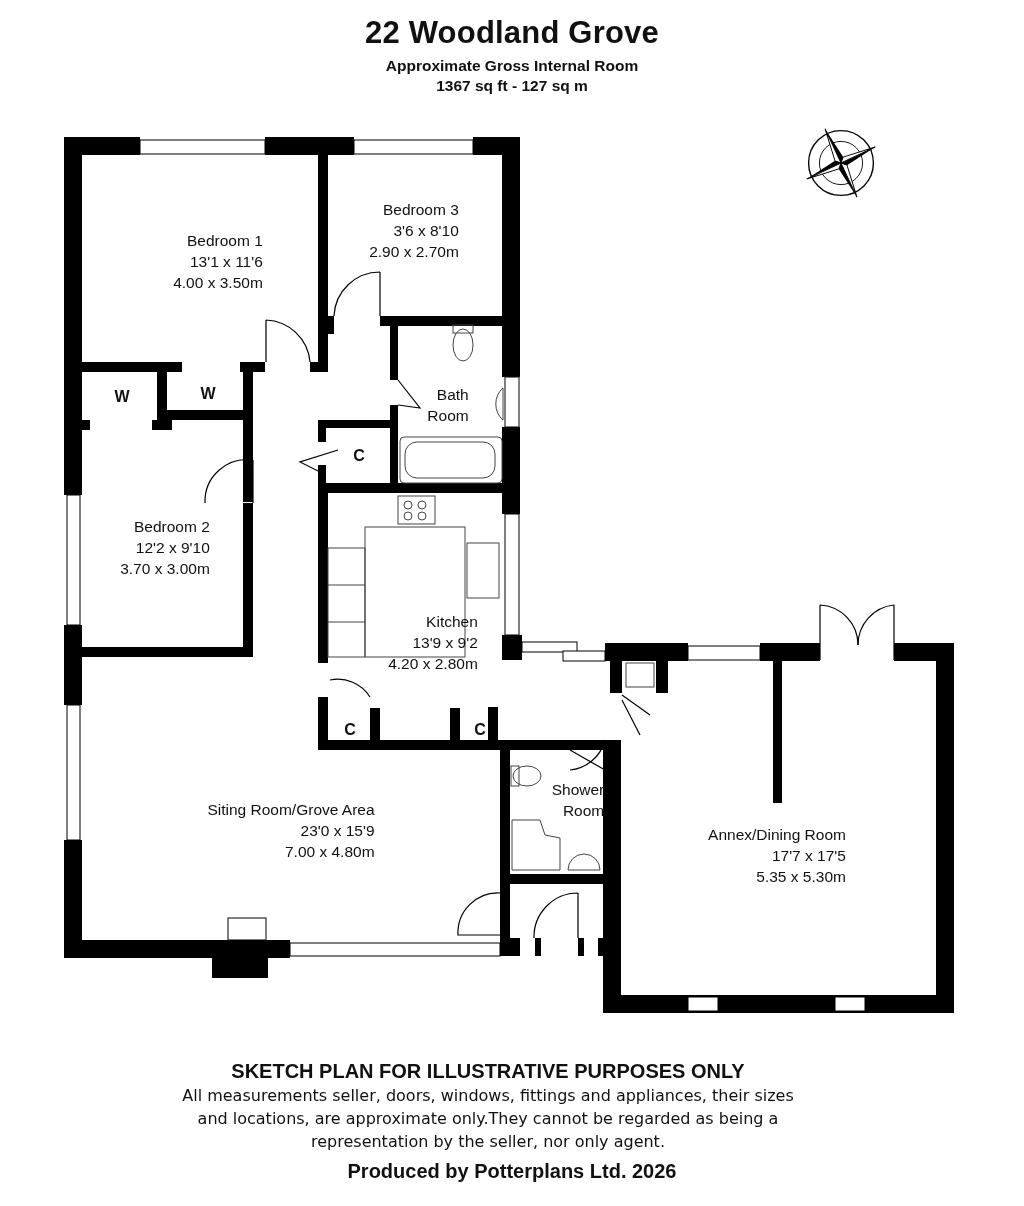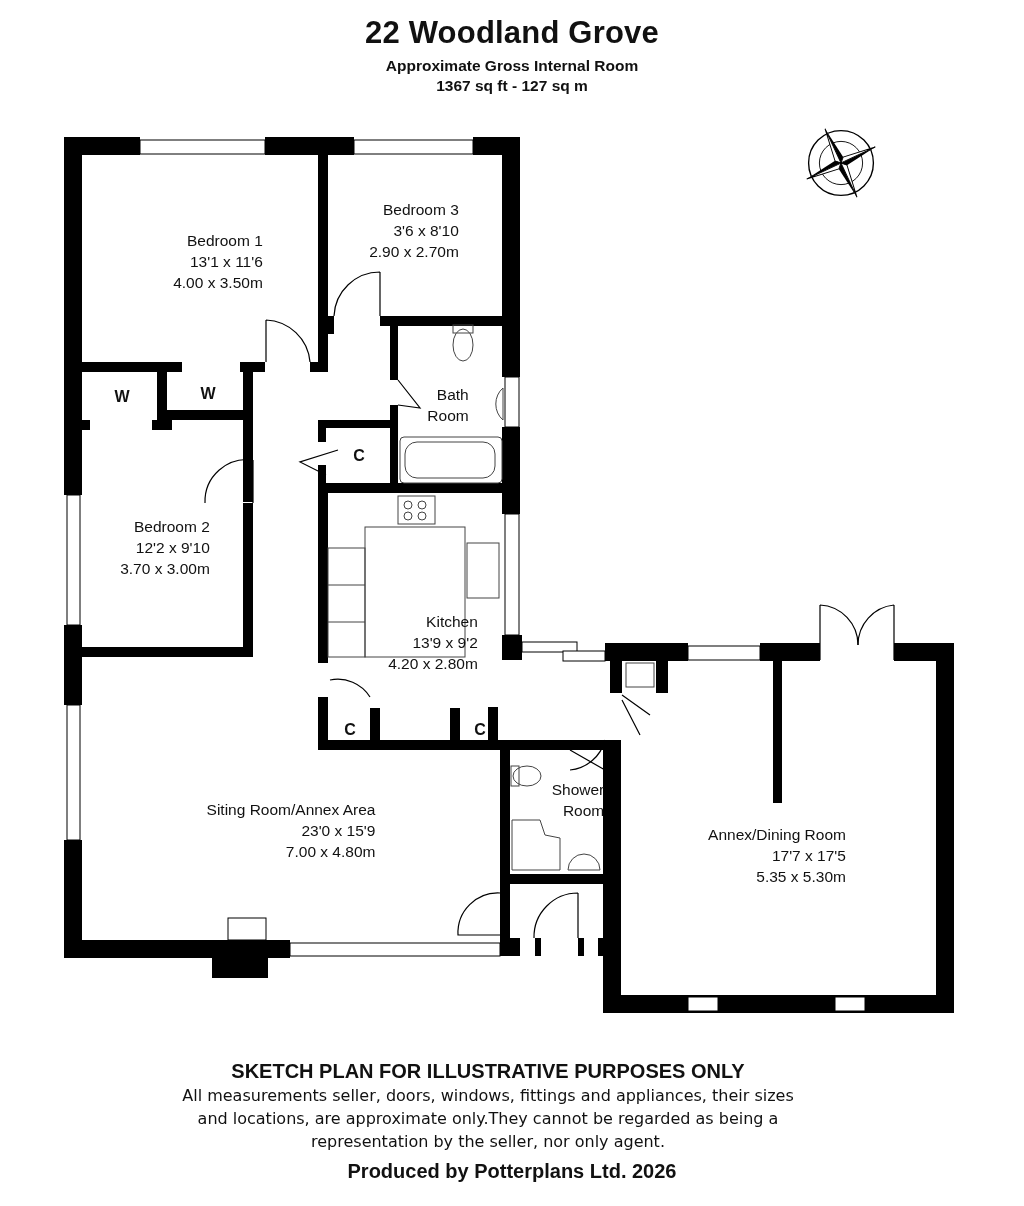--- a/index.html
+++ b/index.html
@@ -186,21 +186,21 @@
   <span>Bedroom 2</span>
   <span>12'2 x 9'10</span>
   <span>3.70 x 3.00m</span>
 </div>
 <div class="room-label" style="left:433px; top:611px;">
   <span>Kitchen</span>
   <span>13'9 x 9'2</span>
   <span>4.20 x 2.80m</span>
 </div>
 <div class="room-label" style="left:291px; top:799px;">
-  <span>Siting Room/Annex Area</span>
+  <span>Siting Room/Grove Area</span>
   <span>23'0 x 15'9</span>
   <span>7.00 x 4.80m</span>
 </div>
 <div class="room-label" style="left:777px; top:824px;">
   <span>Annex/Dining Room</span>
   <span>17'7 x 17'5</span>
   <span>5.35 x 5.30m</span>
 </div>
 <div class="room-label" style="left:448px; top:384px;">
   <span>Bath</span>

